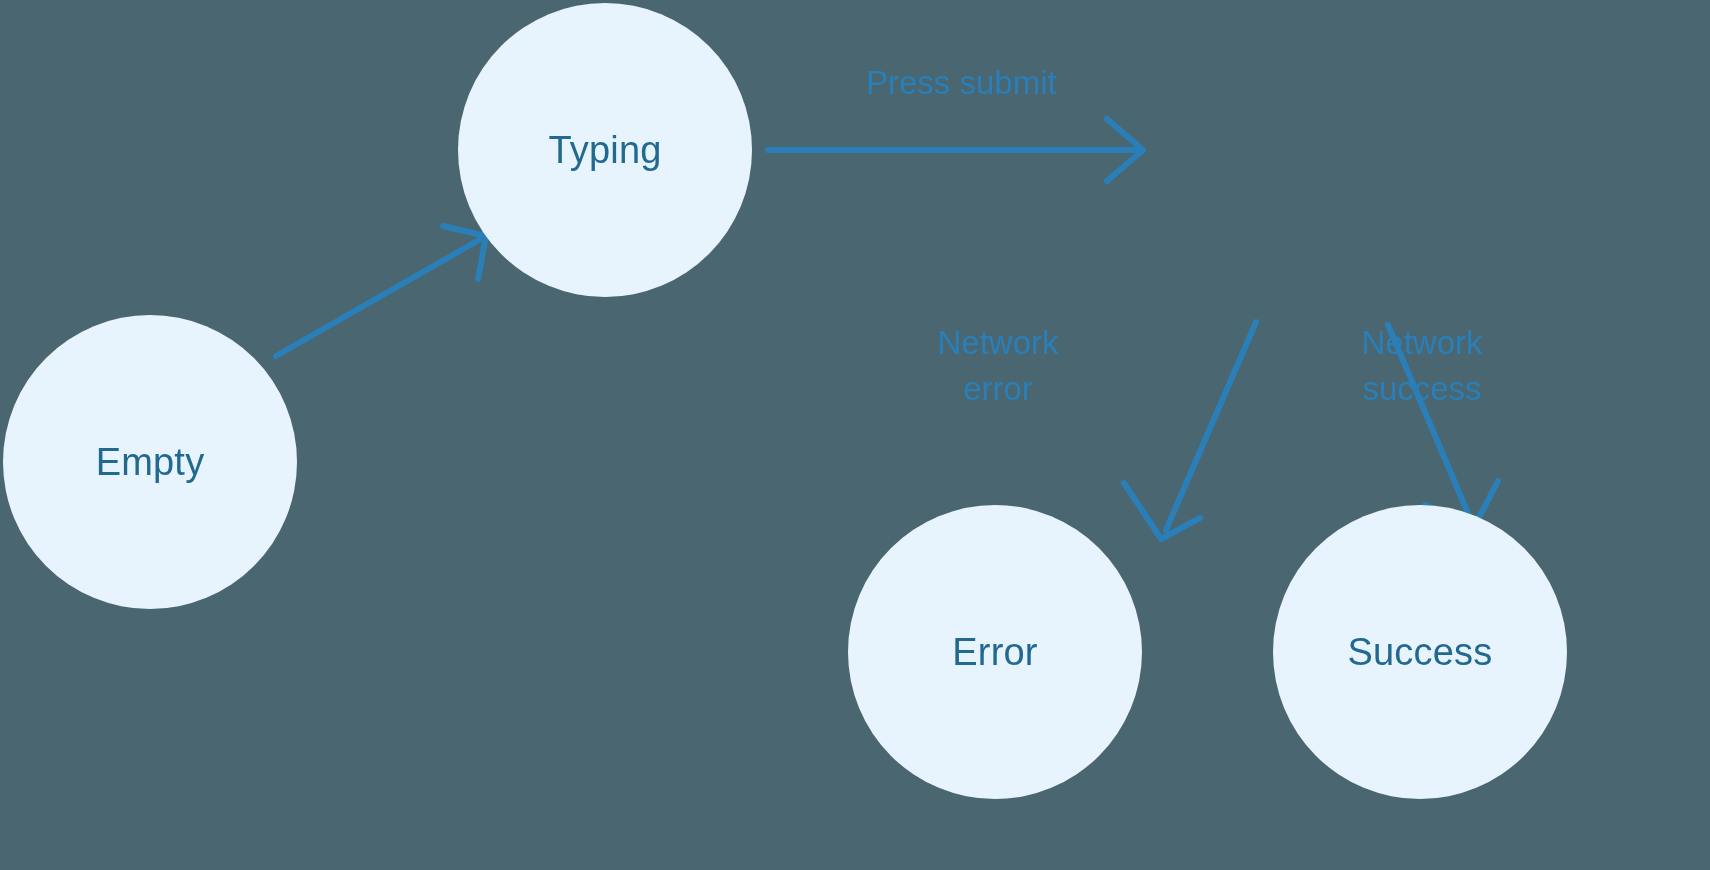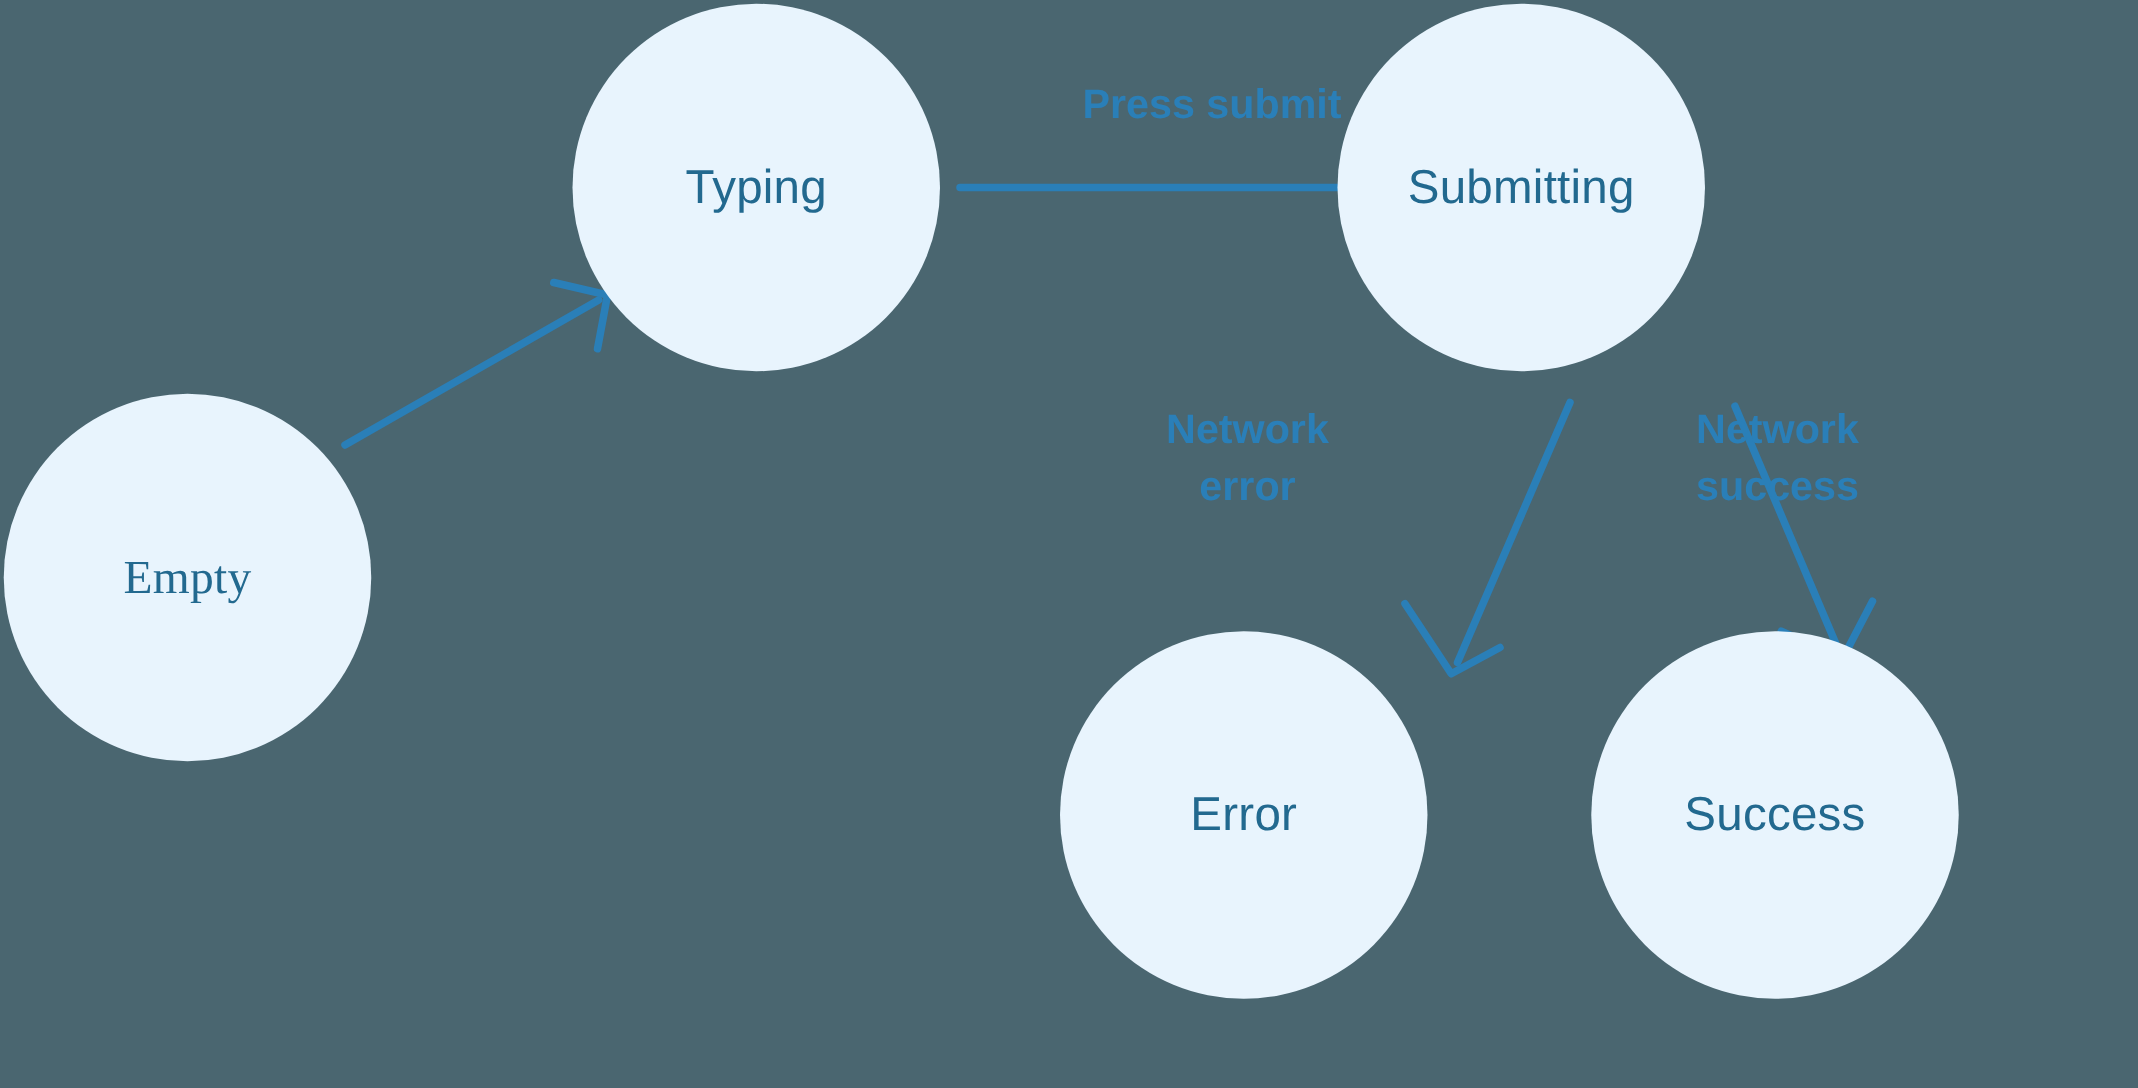--- a/index.html
+++ b/index.html
@@ -38,21 +38,21 @@
     font-size: 38px;
     font-weight: 400;
     letter-spacing: 0.2px;
     line-height: 1;
     white-space: nowrap;
   }
   .edge-label {
     position: absolute;
     color: #2a7fb8;
     font-size: 33px;
-    font-weight: 700;
+    font-weight: 400;
     line-height: 1.38;
     white-space: pre-line;
   }
   .el-start-typing { left: 252px; top: 170px; text-align: center; width: 110px; }
   .el-press-submit { left: 866px; top: 60px; text-align: left; width: 250px; }
   .el-network-error { left: 918px; top: 320px; text-align: center; width: 160px; }
   .el-network-success { left: 1342px; top: 320px; text-align: center; width: 160px; }
 </style>
 </head>
 <body>
@@ -78,31 +78,28 @@
       </g>
 
       <g>
         <line x1="1388" y1="325" x2="1470" y2="518"></line>
         <polyline points="1425,505 1474,527 1498,481"></polyline>
       </g>
 
     </g>
   </svg>
 
-  <div class="node" style="left:3px; top:315px; width:294px; height:294px;font-family:Liberation Serif, serif;">
+  <div class="node" style="left:3px; top:315px; width:294px; height:294px;">
     <span class="node-label">Empty</span>
   </div>
 
   <div class="node" style="left:458px; top:3px; width:294px; height:294px;">
     <span class="node-label">Typing</span>
   </div>
 
-  <div class="node" style="left:1070px; top:3px; width:294px; height:294px;">
-    <span class="node-label">Submitting</span>
-  </div>
 
   <div class="node" style="left:848px; top:505px; width:294px; height:294px;">
     <span class="node-label">Error</span>
   </div>
 
   <div class="node" style="left:1273px; top:505px; width:294px; height:294px;">
     <span class="node-label">Success</span>
   </div>
 
 

